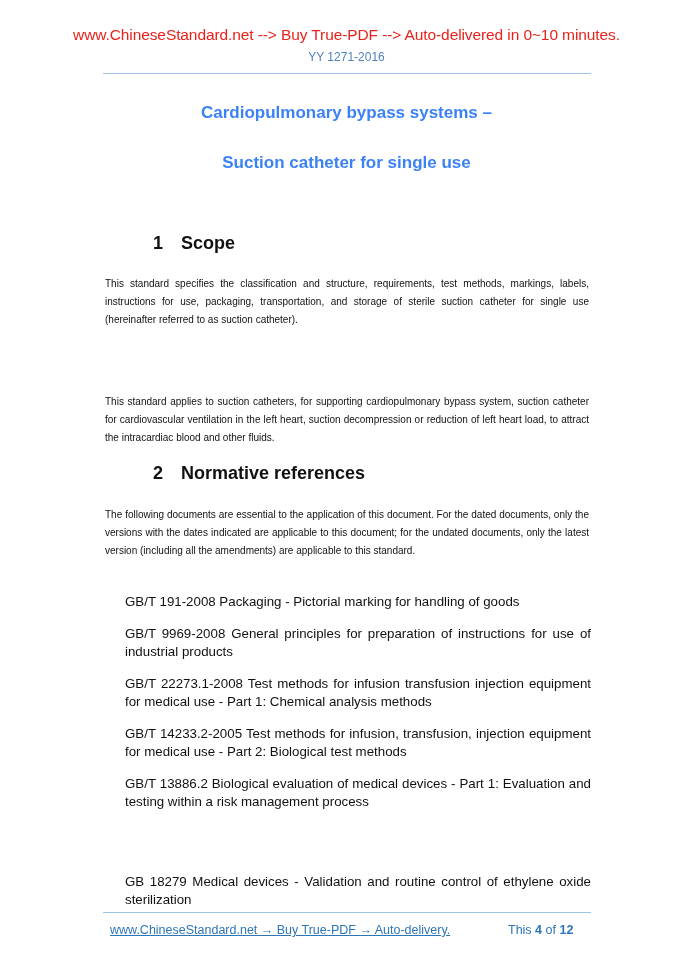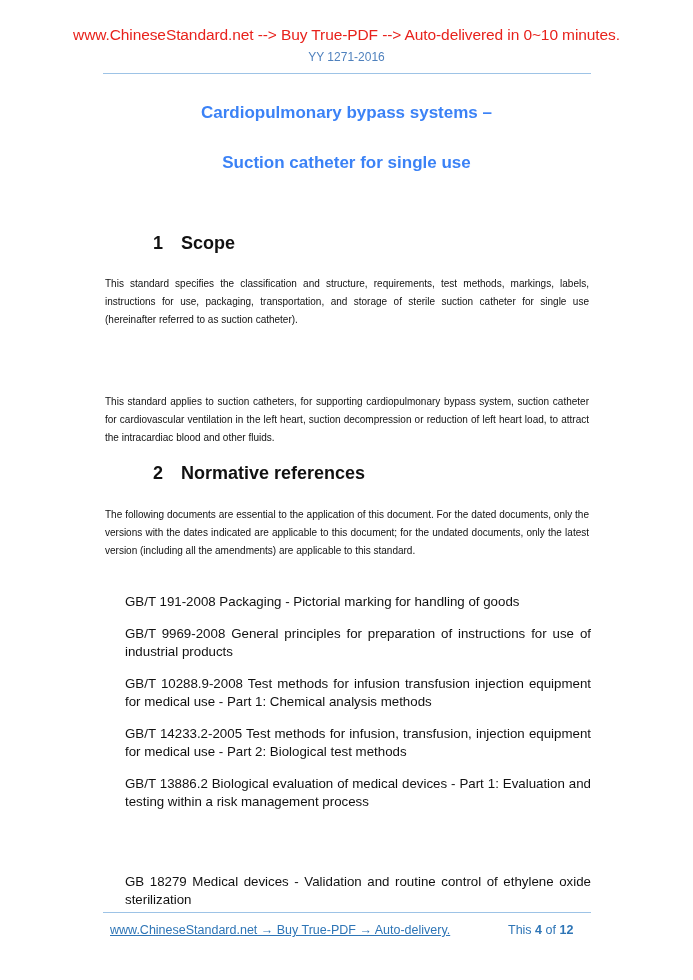--- a/index.html
+++ b/index.html
@@ -64,21 +64,21 @@
 <div class="para" style="top:275px;">This standard specifies the classification and structure, requirements, test methods, markings, labels, instructions for use, packaging, transportation, and storage of sterile suction catheter for single use (hereinafter referred to as suction catheter).</div>
 <div class="para" style="top:378px;margin-top:15px;">This standard applies to suction catheters, for supporting cardiopulmonary bypass system, suction catheter for cardiovascular ventilation in the left heart, suction decompression or reduction of left heart load, to attract the intracardiac blood and other fluids.</div>
 
 <div class="section-heading" style="top:463px;">
   <span class="num">2</span><span>Normative references</span>
 </div>
 <div class="para" style="top:506px;">The following documents are essential to the application of this document. For the dated documents, only the versions with the dates indicated are applicable to this document; for the undated documents, only the latest version (including all the amendments) are applicable to this standard.</div>
 
 <div class="ref" style="top:593px;">GB/T 191-2008 Packaging - Pictorial marking for handling of goods</div>
 <div class="ref" style="top:625px;">GB/T 9969-2008 General principles for preparation of instructions for use of industrial products</div>
-<div class="ref" style="top:675px;">GB/T 10288.9-2008 Test methods for infusion transfusion injection equipment for medical use - Part 1: Chemical analysis methods</div>
+<div class="ref" style="top:675px;">GB/T 22273.1-2008 Test methods for infusion transfusion injection equipment for medical use - Part 1: Chemical analysis methods</div>
 <div class="ref" style="top:725px;">GB/T 14233.2-2005 Test methods for infusion, transfusion, injection equipment for medical use - Part 2: Biological test methods</div>
 <div class="ref" style="top:775px;">GB/T 13886.2 Biological evaluation of medical devices - Part 1: Evaluation and testing within a risk management process</div>
 <div class="ref" style="top:825px;margin-top:48px;">GB 18279 Medical devices - Validation and routine control of ethylene oxide sterilization</div>
 
 <div class="footer-rule"></div>
 <a class="footer-link">www.ChineseStandard.net → Buy True-PDF → Auto-delivery.</a>
 <div class="footer-page">
   <span>This</span>
   <b>4</b>
   <span>of</span>

